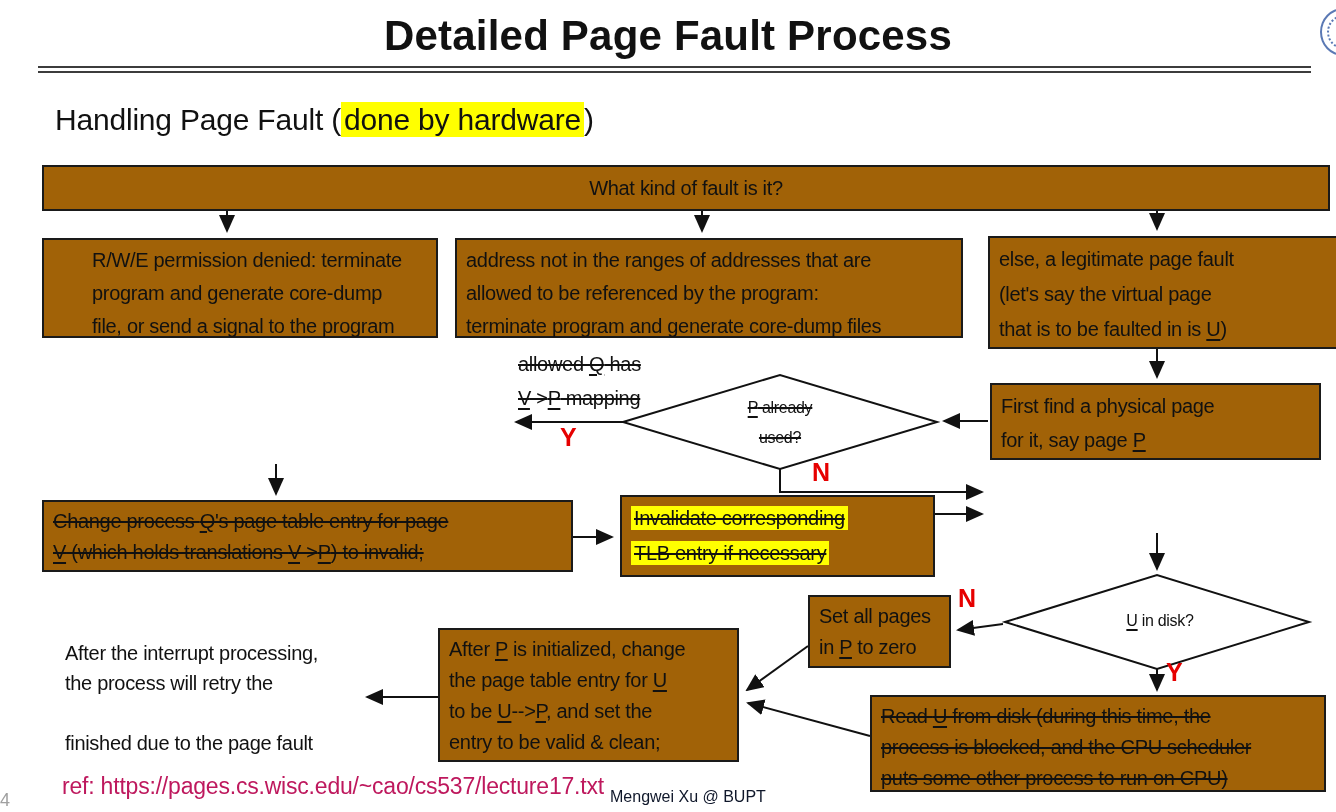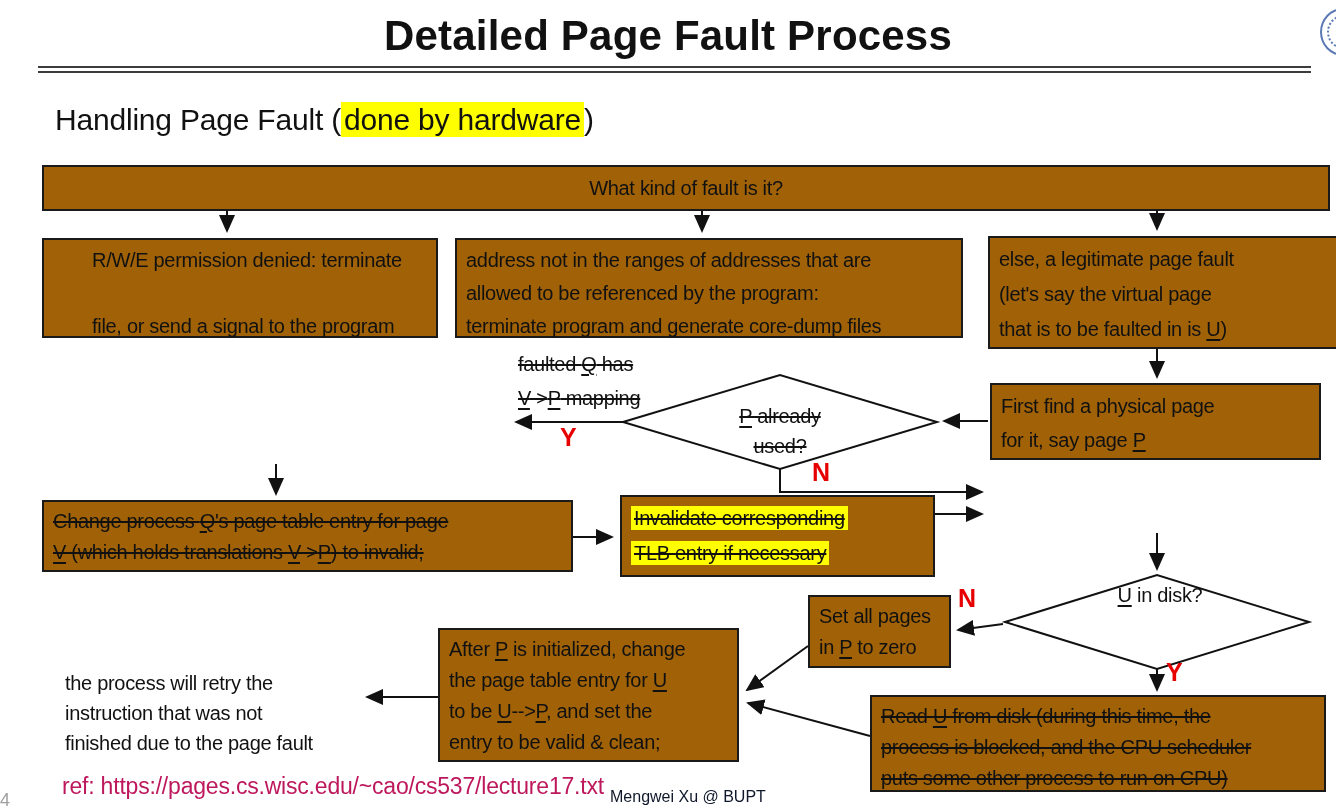--- a/index.html
+++ b/index.html
@@ -11,21 +11,21 @@
         border-top:2px solid #3c3c3c;border-bottom:2px solid #3c3c3c;}
   .logo{position:absolute;left:1320px;top:8px;width:46px;height:48px;border:2px solid #5b79b4;
         border-radius:50%;box-sizing:border-box;}
   .logo-inner{position:absolute;inset:5px;border:2px dotted #5b79b4;border-radius:50%;}
   .subtitle{position:absolute;left:55px;top:103px;font-size:30px;letter-spacing:-.2px;}
   svg.connectors{position:absolute;left:0;top:0;pointer-events:none;}
   .box{position:absolute;background:#a16207;border:2px solid #1a1a1a;box-sizing:border-box;
        font-size:20px;line-height:33px;letter-spacing:-.3px;padding:4px 9px;}
   .vcenter{display:flex;align-items:center;justify-content:center;text-align:center;padding:0 6px;}
   .freetext{position:absolute;font-size:20px;line-height:33px;letter-spacing:-.3px;}
-  .dlabel{position:absolute;font-size:20px;line-height:30px;text-align:center;letter-spacing:-.3px;margin-top:8px;}
+  .dlabel{position:absolute;font-size:16px;line-height:30px;text-align:center;letter-spacing:-.3px;}
   .strike{text-decoration:line-through;text-decoration-thickness:2px;text-decoration-color:#111;}
   span.u{text-decoration:underline;text-decoration-thickness:2px;text-underline-offset:3px;}
   span.hl{background:#ffff00;padding:1px 3px;}
   .rlabel{position:absolute;color:#e60000;font-weight:bold;font-size:25px;line-height:26px;}
   .footer-ref{position:absolute;left:62px;top:773px;font-size:23px;color:#be185d;letter-spacing:-.2px;}
   .footer-author{position:absolute;left:610px;top:788px;font-size:16px;color:#0f172a;}
   .page-num{position:absolute;left:-10px;top:790px;font-size:18px;color:#a0a0a0;}
   .note{line-height:30px;}
 </style>
 </head>
@@ -68,47 +68,47 @@
     <g fill="#fff" stroke="#111" stroke-width="2">
       <polygon points="623,422 780,375 937,422 780,469"></polygon>
       <polygon points="1005,622 1157,575 1309,622 1157,669"></polygon>
     </g>
   </svg>
 
   <div class="box vcenter" style="left:42px;top:165px;width:1288px;height:46px;">
       <span>What kind of fault is it?</span>
     </div>
 
-  <div class="box" style="left:42px;top:238px;width:396px;height:100px;padding-left:48px;"><span>R/W/E permission denied: terminate</span><br><br><span>file, or send a signal to the program</span></div>
+  <div class="box" style="left:42px;top:238px;width:396px;height:100px;padding-left:48px;"><span>R/W/E permission denied: terminate</span><br><span>program and generate core-dump</span><br><span>file, or send a signal to the program</span></div>
 
   <div class="box" style="left:455px;top:238px;width:508px;height:100px;"><span>address not in the ranges of addresses that are</span><br><span>allowed to be referenced by the program:</span><br><span>terminate program and generate core-dump files</span></div>
 
   <div class="box" style="left:988px;top:236px;width:386px;height:113px;line-height:35px;"><span>else, a legitimate page fault</span><br><span>(let's say the virtual page</span><br><span>that is to be faulted in is </span><span class="u">U</span><span>)</span></div>
 
   <div class="box" style="left:990px;top:383px;width:331px;height:77px;line-height:34px;"><span>First find a physical page</span><br><span>for it, say page </span><span class="u">P</span></div>
 
   <div class="dlabel strike" style="left:660px;top:393px;width:240px;"><span class="u">P</span><span> already</span><br><span>used?</span></div>
 
-  <div class="freetext strike" style="left:518px;top:347px;line-height:34px;"><span>faulted </span><span class="u">Q</span><span> has</span><br><span class="u">V</span><span>-&gt;</span><span class="u">P</span><span> mapping</span></div>
+  <div class="freetext strike" style="left:518px;top:347px;line-height:34px;"><span>allowed </span><span class="u">Q</span><span> has</span><br><span class="u">V</span><span>-&gt;</span><span class="u">P</span><span> mapping</span></div>
 
 
   <div class="box strike" style="left:42px;top:500px;width:531px;height:72px;line-height:31px;"><span>Change process </span><span class="u">Q</span><span>'s page table entry for page</span><br><span class="u">V</span><span> (which holds translations </span><span class="u">V</span><span>-&gt;</span><span class="u">P</span><span>) to invalid;</span></div>
 
   <div class="box strike" style="left:620px;top:495px;width:315px;height:82px;line-height:35px;"><span class="hl">Invalidate corresponding</span><br><span class="hl">TLB entry if necessary</span></div>
 
 
-  <div class="dlabel" style="left:1035px;top:572px;width:250px;"><span class="u">U</span><span> in disk?</span></div>
+  <div class="dlabel" style="left:1035px;top:606px;width:250px;"><span class="u">U</span><span> in disk?</span></div>
 
   <div class="box" style="left:808px;top:595px;width:143px;height:73px;line-height:31px;"><span>Set all pages</span><br><span>in </span><span class="u">P</span><span> to zero</span></div>
 
   <div class="box strike" style="left:870px;top:695px;width:456px;height:97px;line-height:31px;"><span>Read </span><span class="u">U</span><span> from disk (during this time, the</span><br><span>process is blocked, and the CPU scheduler</span><br><span>puts some other process to run on CPU)</span></div>
 
   <div class="box" style="left:438px;top:628px;width:301px;height:134px;line-height:31px;"><span>After </span><span class="u">P</span><span> is initialized, change</span><br><span>the page table entry for </span><span class="u">U</span><br><span>to be </span><span class="u">U</span><span>--&gt;</span><span class="u">P</span><span>, and set the</span><br><span>entry to be valid &amp; clean;</span></div>
 
-  <div class="freetext note" style="left:65px;top:638px;width:320px;"><br><span>the process will retry the</span><br><span>instruction that was not</span><br><span>finished due to the page fault</span></div>
+  <div class="freetext note" style="left:65px;top:638px;width:320px;"><span>After the interrupt processing,</span><br><span>the process will retry the</span><br><br><span>finished due to the page fault</span></div>
 
   <div class="rlabel" style="left:560px;top:424px;">Y</div>
   <div class="rlabel" style="left:812px;top:459px;">N</div>
   <div class="rlabel" style="left:958px;top:585px;">N</div>
   <div class="rlabel" style="left:1166px;top:659px;">Y</div>
 
   <div class="footer-ref">ref: https://pages.cs.wisc.edu/~cao/cs537/lecture17.txt</div>
   <div class="footer-author">Mengwei Xu @ BUPT</div>
   <div class="page-num">24</div>
 

